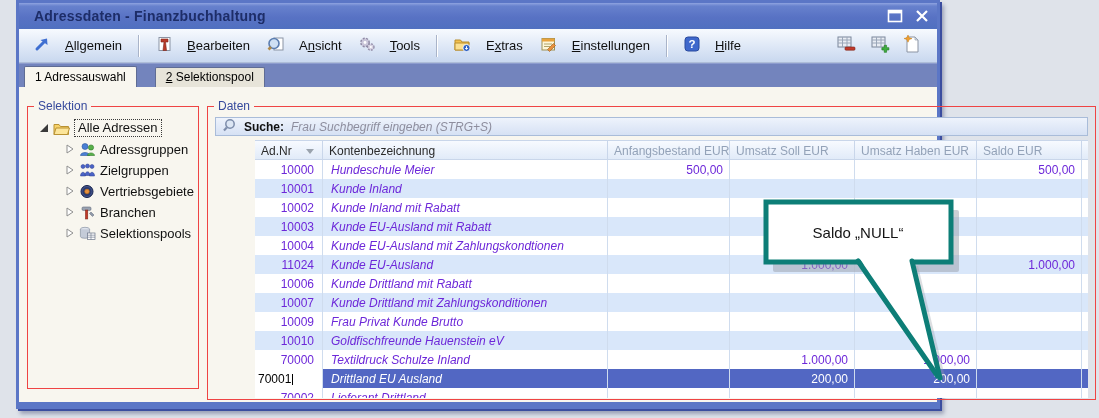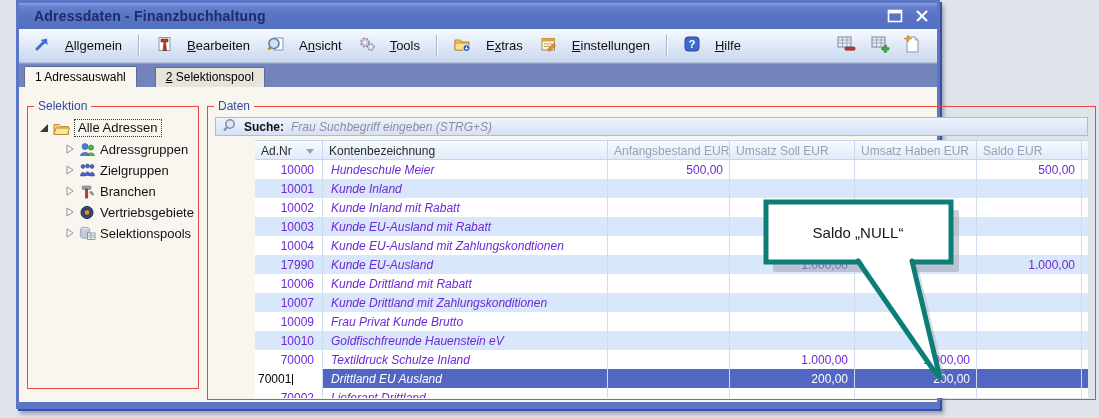--- a/index.html
+++ b/index.html
@@ -290,41 +290,41 @@
           <span>Zielgruppen</span>
         </div>
         <div class="tree-row tree-child">
           <span class="exp">
               <svg width="8" height="10" viewBox="0 0 8 10">
                 <polygon points="1,1 1,9 7,5" fill="#fff" stroke="#8f8f8f"></polygon>
               </svg>
             </span>
           <span class="ticon">
               <svg width="17" height="15" viewBox="0 0 17 15">
-                <rect x="3" y="2" width="9" height="3.4" rx="1.2" fill="#9aa3b2" stroke="#636c7c" stroke-width=".6"></rect>
-                <rect x="6.4" y="5" width="2.4" height="9" fill="#c23a2a" stroke="#7c2418" stroke-width=".5"></rect>
-                <path d="M12 7 l3 3 -1.5 1.5 -3-3 z" fill="#8f98a8" stroke="#636c7c" stroke-width=".5"></path>
-              </svg>
-            </span>
-          <span>Branchen</span>
+                <circle cx="8" cy="7.5" r="6" fill="#2b3a6e" stroke="#16224a"></circle>
+                <circle cx="8" cy="7.5" r="5" fill="none" stroke="#4a5c96" stroke-width=".8"></circle>
+                <circle cx="8" cy="7.5" r="2.4" fill="#e8913d" stroke="#a65f14" stroke-width=".6"></circle>
+              </svg>
+            </span>
+          <span>Vertriebsgebiete</span>
         </div>
         <div class="tree-row tree-child">
           <span class="exp">
               <svg width="8" height="10" viewBox="0 0 8 10">
                 <polygon points="1,1 1,9 7,5" fill="#fff" stroke="#8f8f8f"></polygon>
               </svg>
             </span>
           <span class="ticon">
               <svg width="17" height="15" viewBox="0 0 17 15">
-                <circle cx="8" cy="7.5" r="6" fill="#2b3a6e" stroke="#16224a"></circle>
-                <circle cx="8" cy="7.5" r="5" fill="none" stroke="#4a5c96" stroke-width=".8"></circle>
-                <circle cx="8" cy="7.5" r="2.4" fill="#e8913d" stroke="#a65f14" stroke-width=".6"></circle>
-              </svg>
-            </span>
-          <span>Vertriebsgebiete</span>
+                <rect x="3" y="2" width="9" height="3.4" rx="1.2" fill="#9aa3b2" stroke="#636c7c" stroke-width=".6"></rect>
+                <rect x="6.4" y="5" width="2.4" height="9" fill="#c23a2a" stroke="#7c2418" stroke-width=".5"></rect>
+                <path d="M12 7 l3 3 -1.5 1.5 -3-3 z" fill="#8f98a8" stroke="#636c7c" stroke-width=".5"></path>
+              </svg>
+            </span>
+          <span>Branchen</span>
         </div>
         <div class="tree-row tree-child">
           <span class="exp">
               <svg width="8" height="10" viewBox="0 0 8 10">
                 <polygon points="1,1 1,9 7,5" fill="#fff" stroke="#8f8f8f"></polygon>
               </svg>
             </span>
           <span class="ticon">
               <svg width="17" height="15" viewBox="0 0 17 15">
                 <ellipse cx="6" cy="3.2" rx="4.6" ry="1.9" fill="#dde2ec" stroke="#8a93a3" stroke-width=".7"></ellipse>
@@ -416,21 +416,21 @@
               <div class="grow">
     <div class="gcell c-adnr">10004</div>
     <div class="gcell c-name">Kunde EU-Ausland mit Zahlungskondtionen</div>
     <div class="gcell c-num c-anf"></div>
     <div class="gcell c-num c-soll"></div>
     <div class="gcell c-num c-hab"></div>
     <div class="gcell c-num c-saldo"></div>
     <div class="gcell c-blank"></div>
   </div>
               <div class="grow">
-    <div class="gcell c-adnr">17990</div>
+    <div class="gcell c-adnr">11024</div>
     <div class="gcell c-name">Kunde EU-Ausland</div>
     <div class="gcell c-num c-anf"></div>
     <div class="gcell c-num c-soll">1.000,00</div>
     <div class="gcell c-num c-hab"></div>
     <div class="gcell c-num c-saldo">1.000,00</div>
     <div class="gcell c-blank"></div>
   </div>
               <div class="grow">
     <div class="gcell c-adnr">10006</div>
     <div class="gcell c-name">Kunde Drittland mit Rabatt</div>

